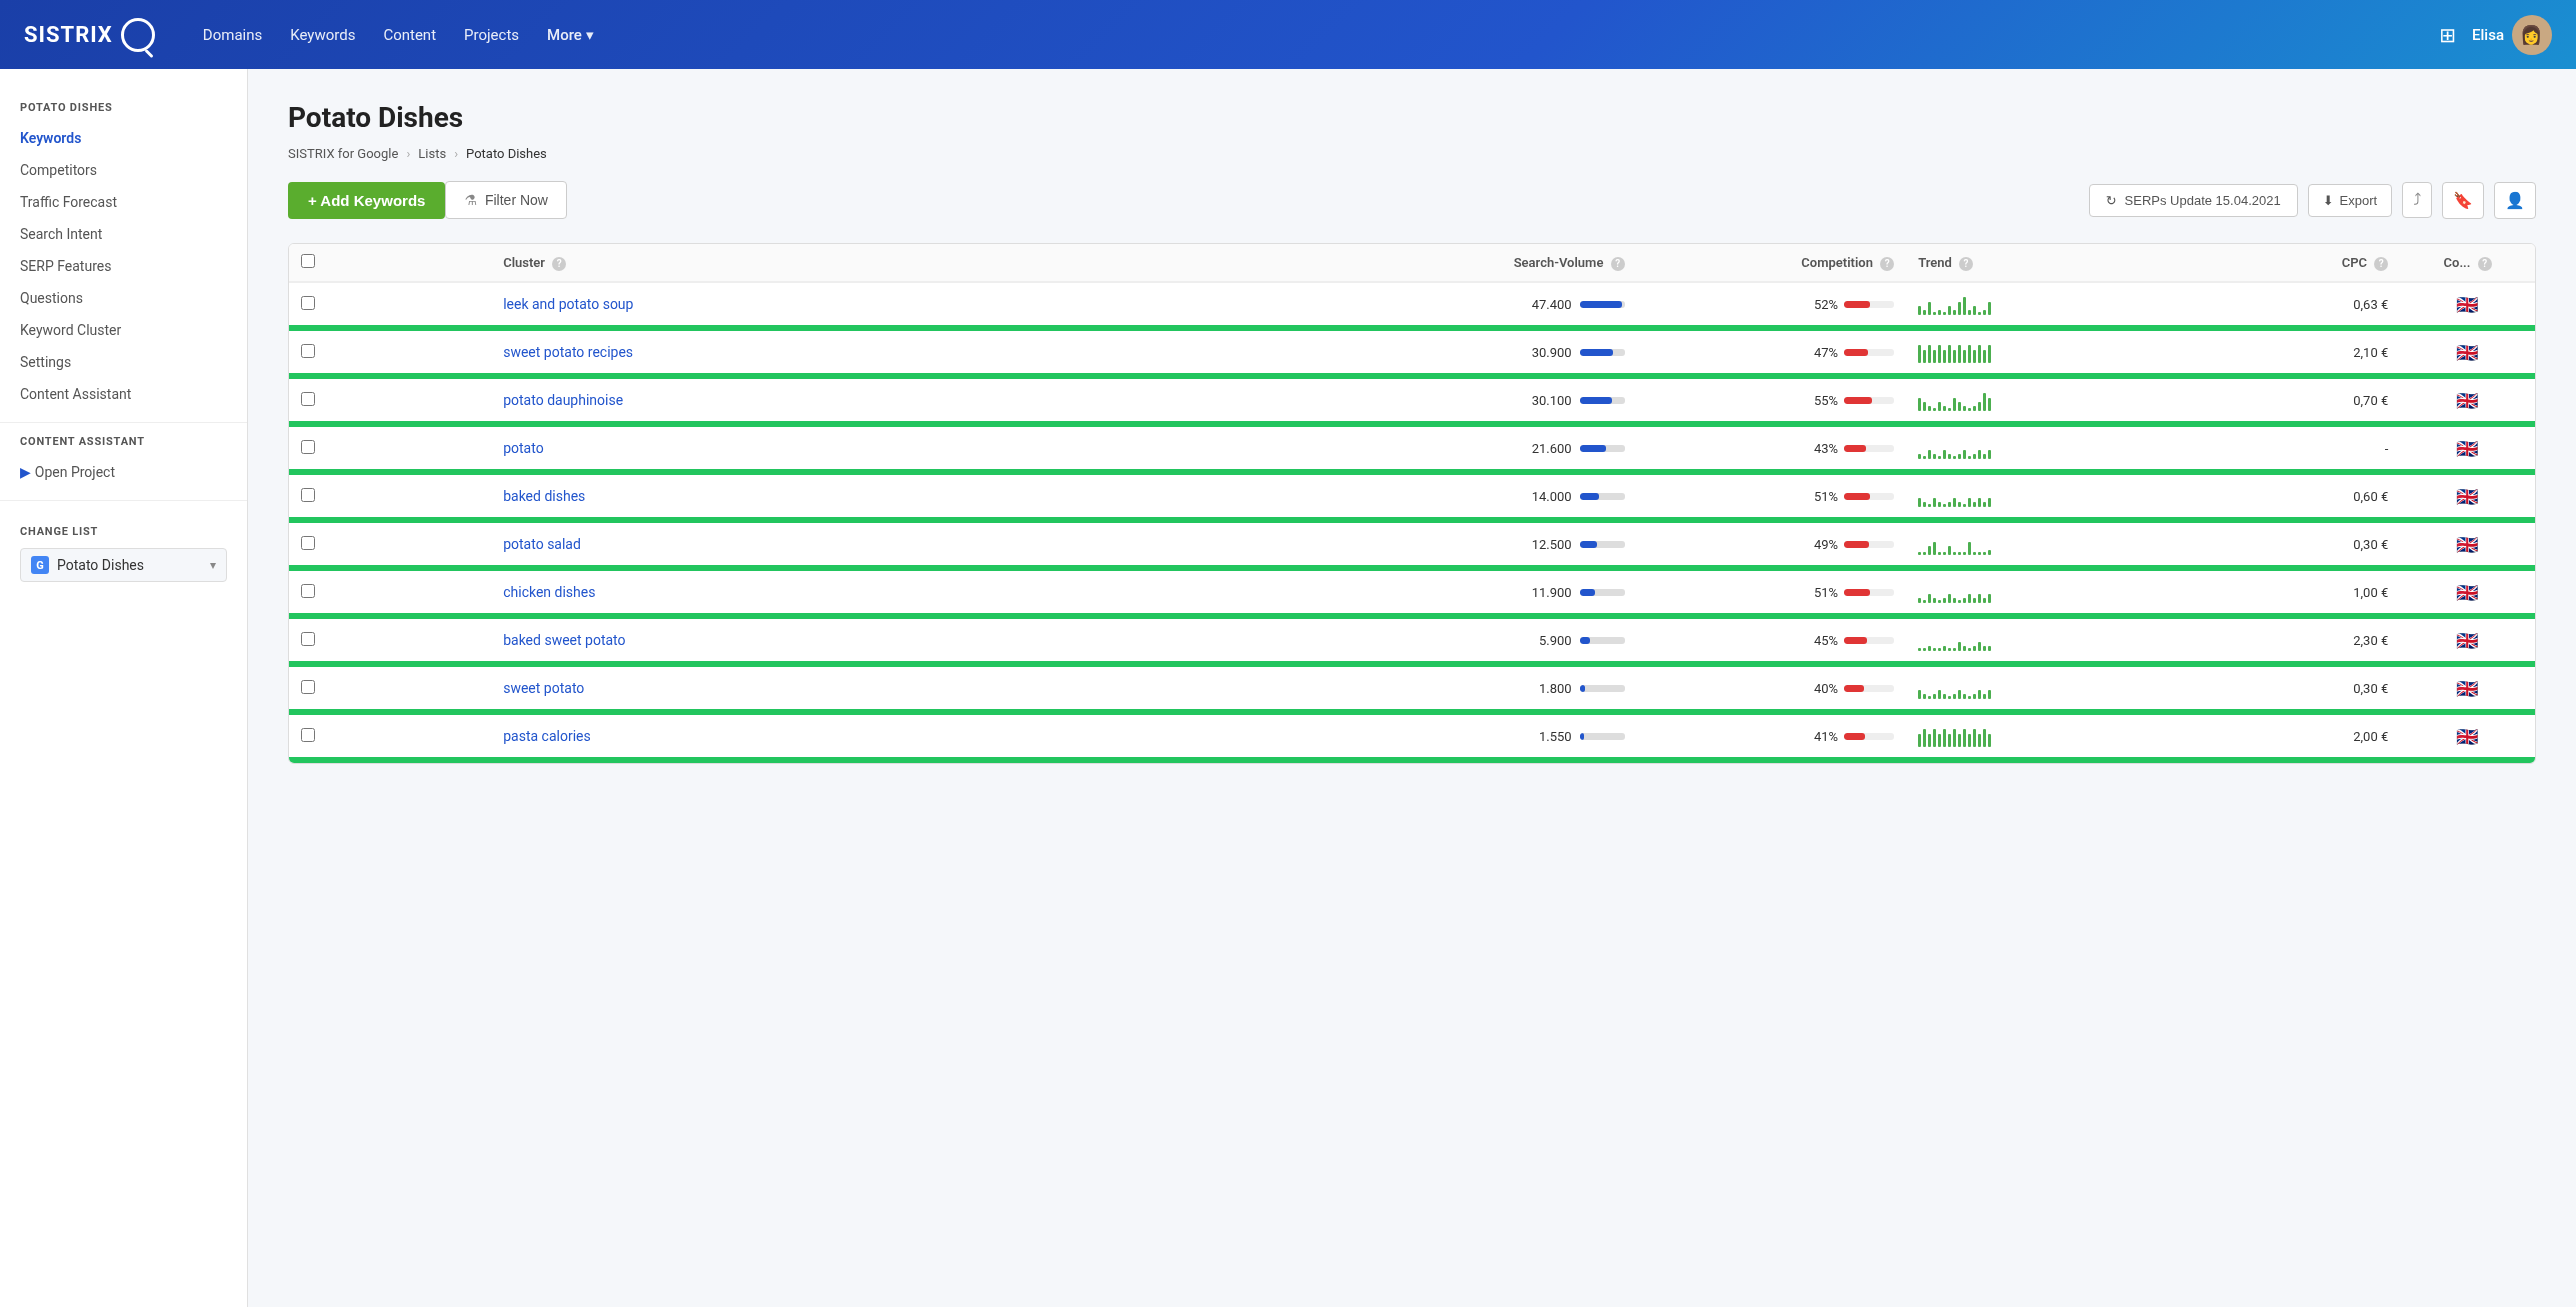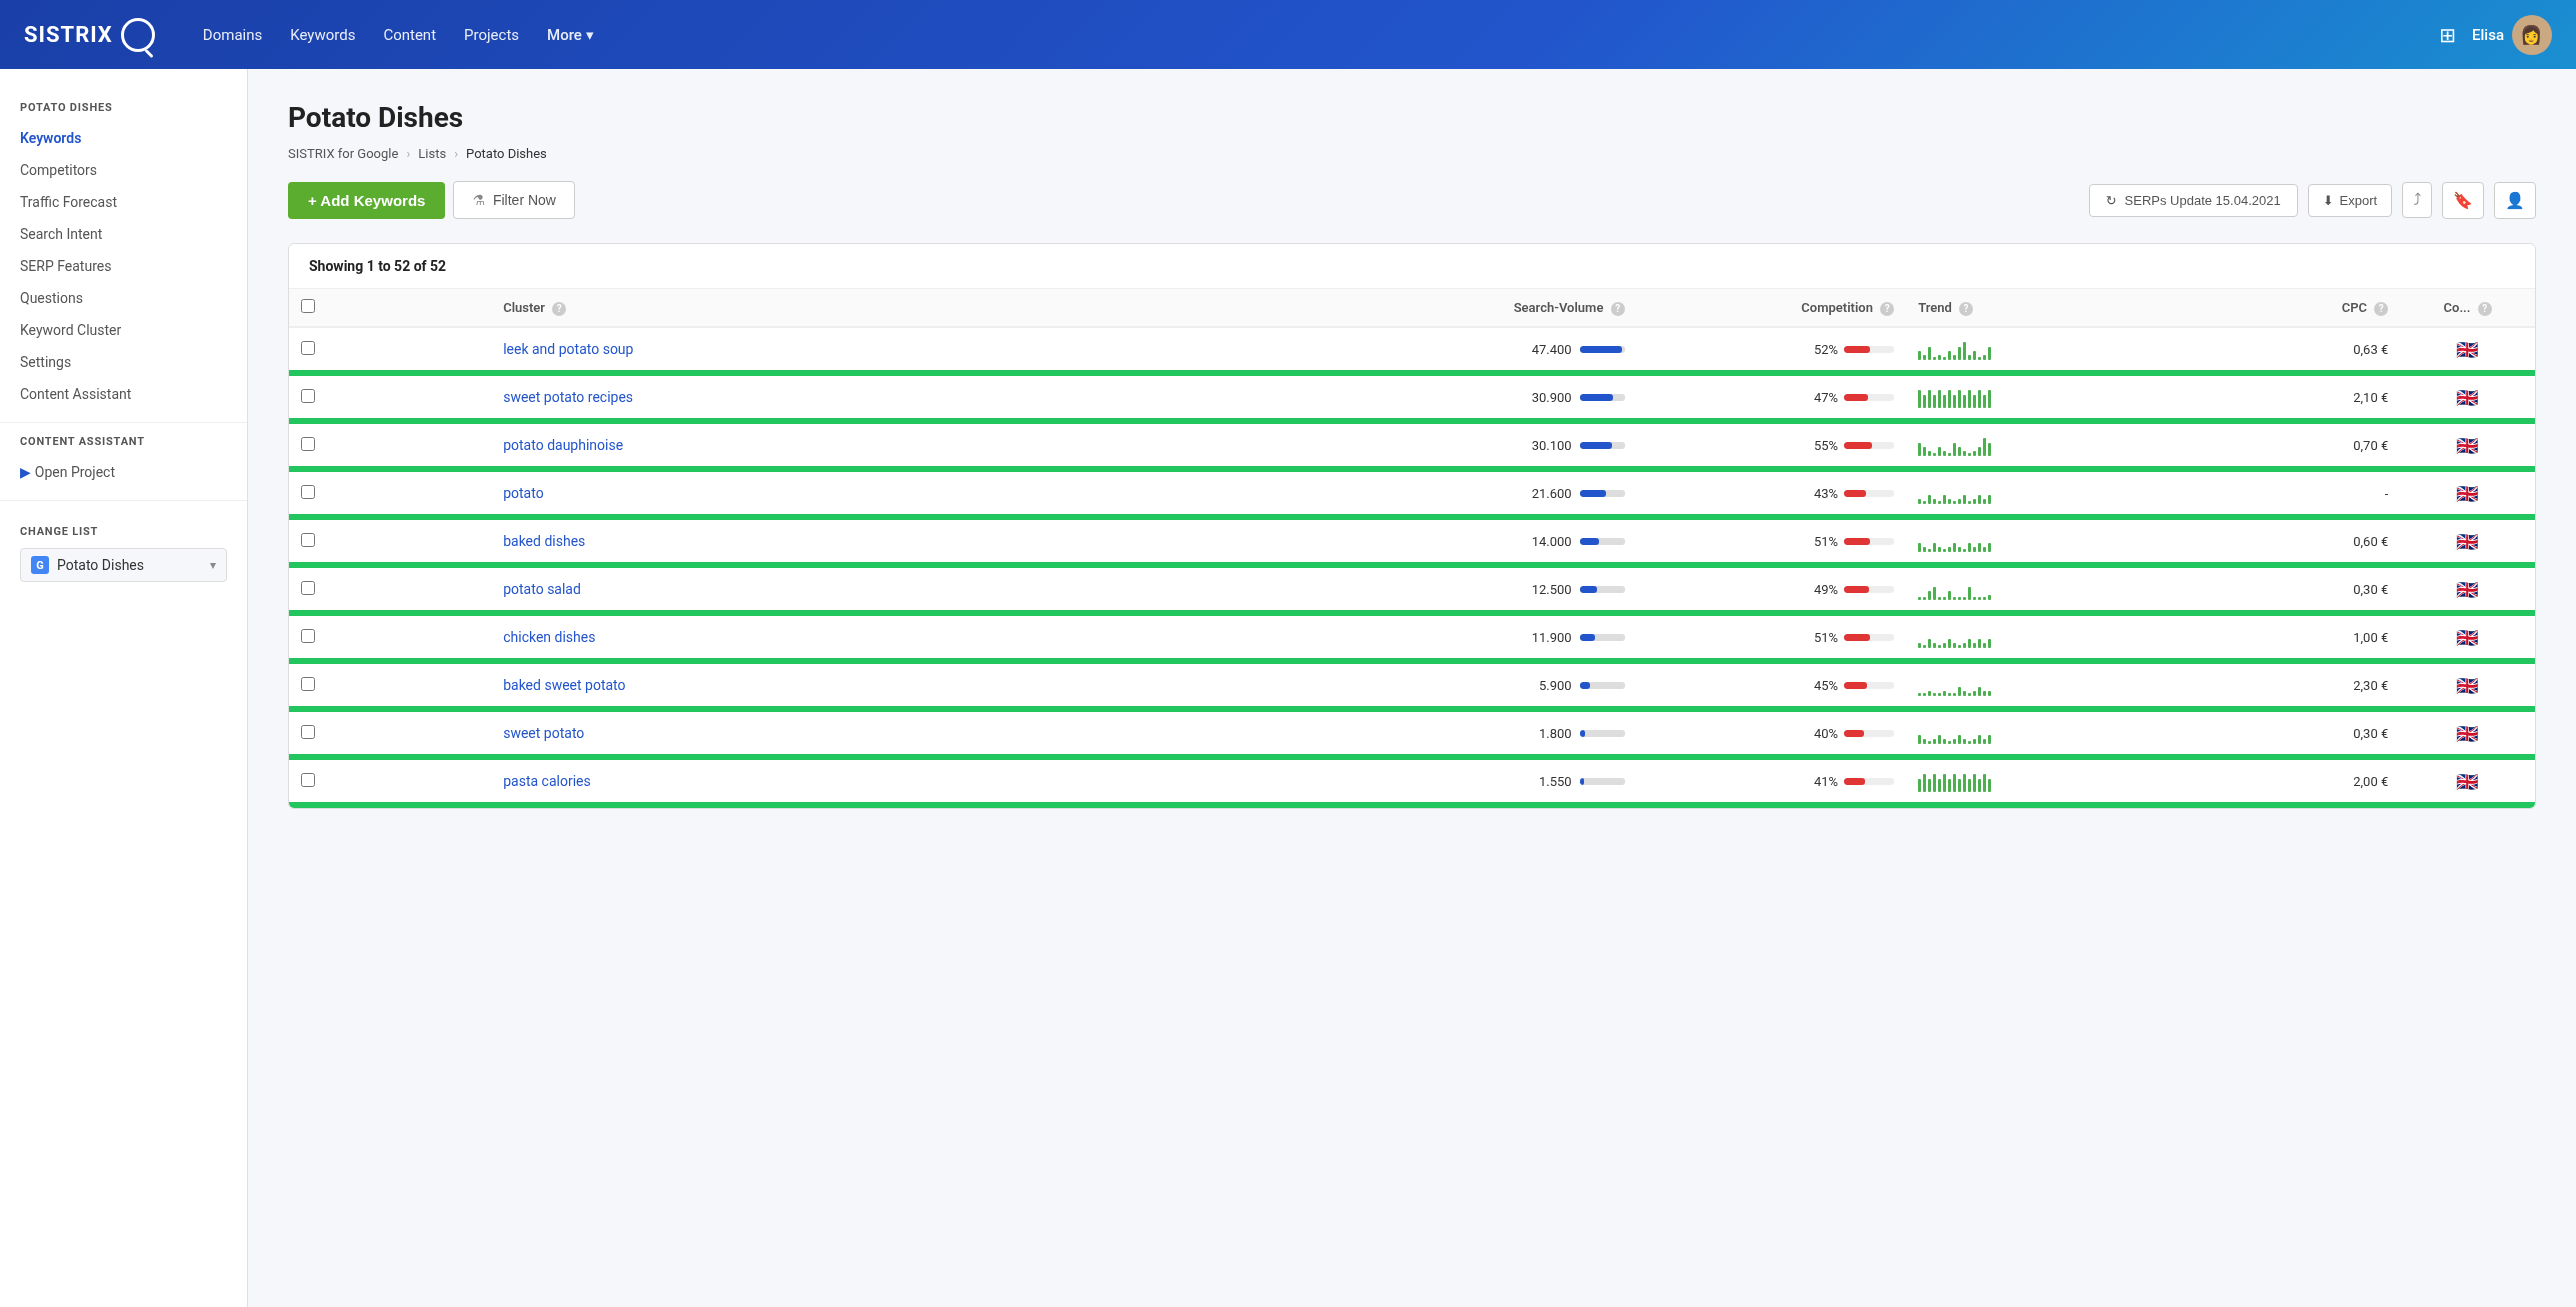--- a/index.html
+++ b/index.html
@@ -196,21 +196,20 @@
 
     .toolbar-row {
       display: flex;
       align-items: center;
       justify-content: space-between;
       margin-bottom: 24px;
     }
     .toolbar-actions {
       display: flex;
       align-items: center;
-      gap: 8px;
     }
     .toolbar-right {
       display: flex;
       align-items: center;
       gap: 10px;
     }
     .btn-serps {
       display: flex;
       align-items: center;
       gap: 8px;
@@ -486,23 +485,20 @@
         <button class="icon-btn">
           <span>🔖</span>
         </button>
         <button class="icon-btn">
           <span>👤</span>
         </button>
       </div>
     </div>
 
     <div class="table-container">
-      <div class="showing-row">
-        <strong>Showing 1 to 52 of 52</strong>
-      </div>
       <table>
         <thead>
           <tr>
             <th class="col-check">
               <input type="checkbox" style="">
             </th>
             <th class="col-keyword">
               <span>Cluster</span>
               <span class="help">?</span>
             </th>

